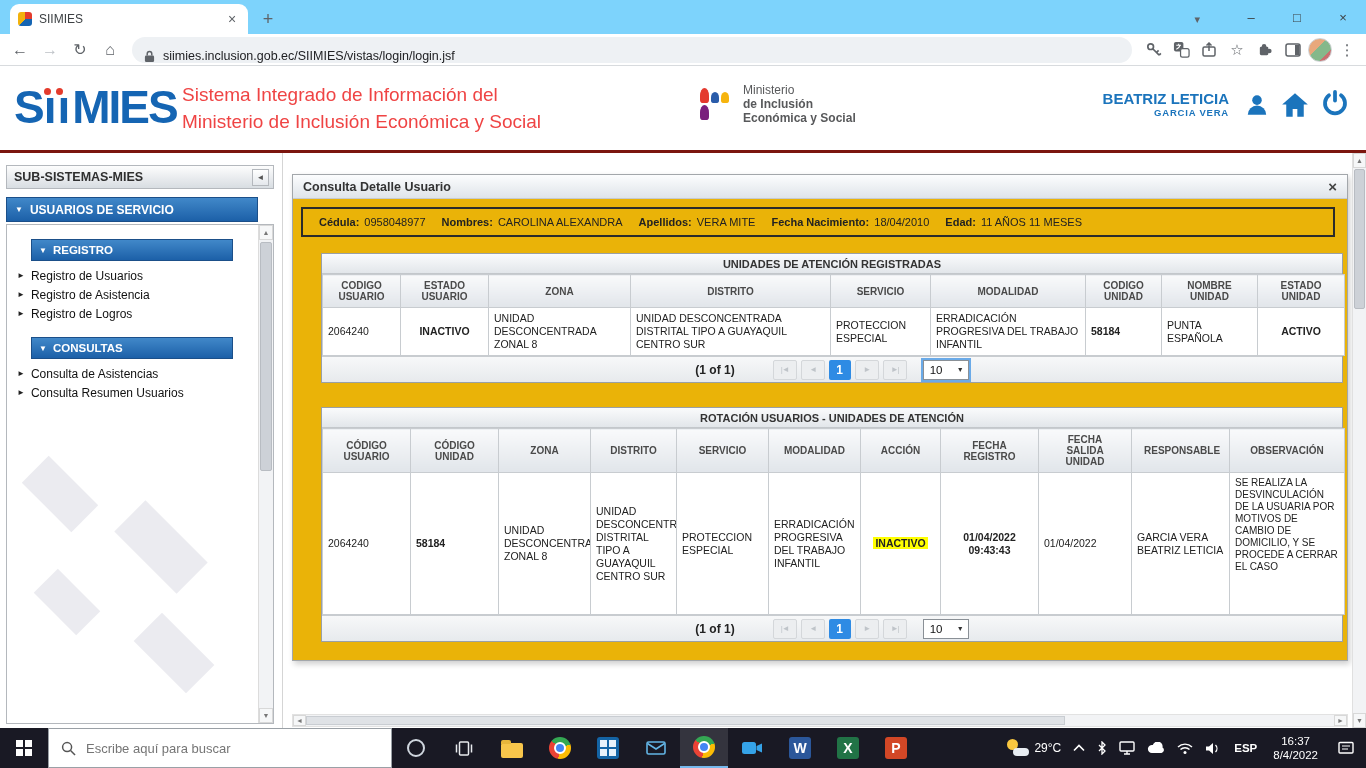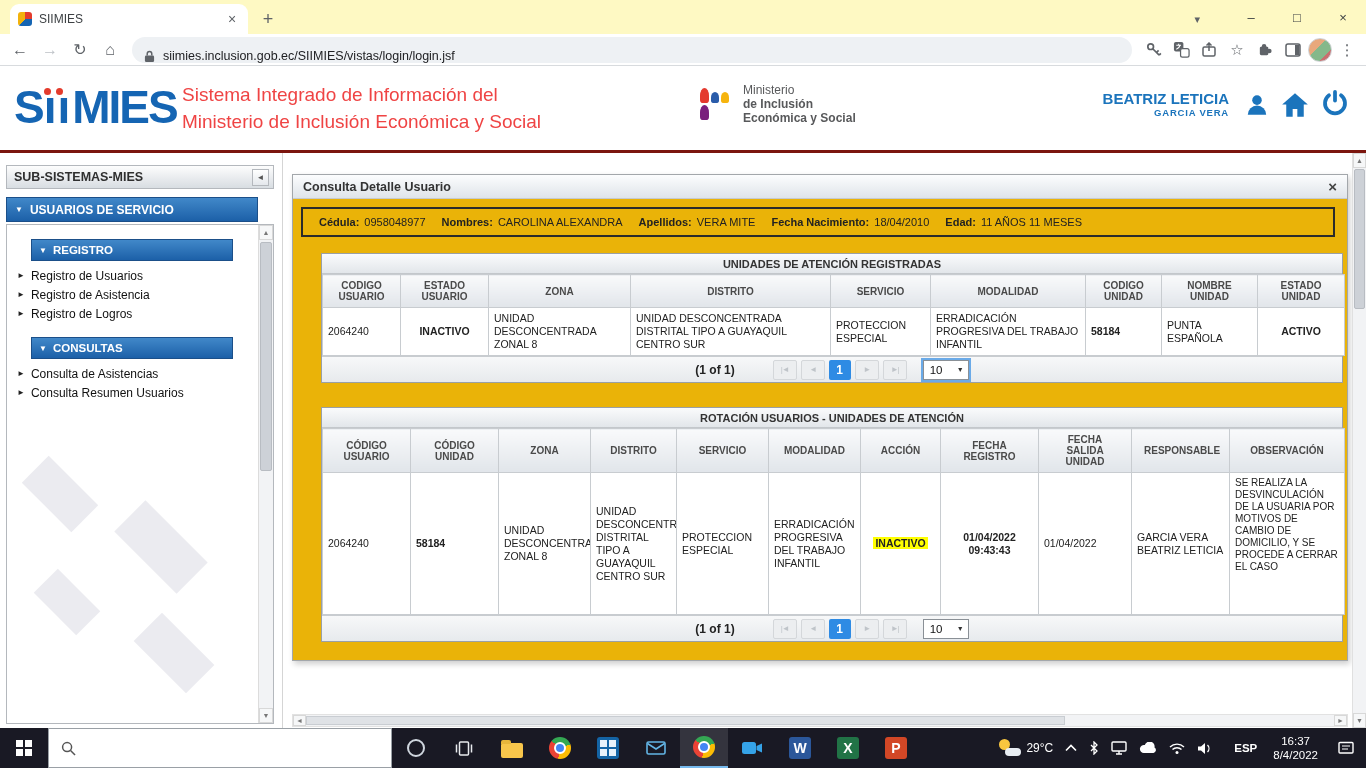--- a/index.html
+++ b/index.html
@@ -1,21 +1,21 @@
 <!DOCTYPE html>
 <html><head>
 <meta charset="utf-8">
 <style>
   * { margin:0; padding:0; box-sizing:border-box; }
   html,body { width:1366px; height:768px; overflow:hidden; }
   body { font-family:"Liberation Sans", sans-serif; background:#fff; }
   .screen { position:relative; width:1366px; height:768px; overflow:hidden; }
 
   
-  .tabstrip { height:34px; background:#fef9c3; display:flex; align-items:flex-end; }
+  .tabstrip { height:34px; background:#7dd3fc; display:flex; align-items:flex-end; }
   .tab { width:238px; height:30px; background:#fff; border-radius:9px 9px 0 0; margin-left:10px;
          display:flex; align-items:center; padding:0 8px; gap:7px; }
   .favicon { width:14px; height:14px; border-radius:3px; flex:0 0 14px;
              background:conic-gradient(#e43b2c 0 25%, #1565b3 0 62%, #f2b20c 0 100%); }
   .tab-title { font-size:12px; color:#3c4043; flex:1; }
   .tab-close { color:#5f6368; font-size:14px; width:16px; text-align:center; cursor:default; }
   .newtab { width:28px; height:28px; display:flex; align-items:center; justify-content:center;
             color:#5f6368; font-size:18px; margin:0 0 1px 6px; }
   .tab-spacer { flex:1; }
   .strip-chevron { color:#5f6368; font-size:11px; margin:0 28px 8px 0; }
@@ -174,21 +174,21 @@
         display:flex; align-items:center; justify-content:center; }
   .office-ico.word::before { content:"W"; } .office-ico.excel::before { content:"X"; }
   .office-ico.ppt::before { content:"P"; }
   .word { background:#2b579a; } .excel { background:#217346; } .ppt { background:#d24726; }
   .tray { display:flex; align-items:center; margin-left:auto; }
   .tray-item { display:flex; align-items:center; justify-content:center; height:40px; padding:0 6px; }
   .weather { gap:5px; font-size:12px; }
   .sun-cloud { position:relative; width:22px; height:18px; }
   .sun-cloud .sun { position:absolute; left:0; top:0; width:11px; height:11px; border-radius:50%; background:#f8c63f; }
   .sun-cloud .cloud { position:absolute; right:0; bottom:1px; width:16px; height:8px; border-radius:5px; background:#e8edf2; }
-  .lang { font-size:11.5px; font-weight:bold; padding:0 8px;margin-left:8px; }
+  .lang { font-size:11.5px; font-weight:bold; padding:0 8px; }
   .clock { flex-direction:column; font-size:11.5px; line-height:14px; text-align:center; padding:12px 8px; }
 
   svg { display:block; }
 </style>
 </head>
 <body>
 <div class="screen">
 
 <div class="tabstrip">
   <div class="tab">
@@ -514,20 +514,21 @@
           <span></span>
           <span></span>
           <span></span>
         </div>
   </div>
   <div class="tb-search">
     <svg width="15" height="15" viewBox="0 0 16 16">
           <circle cx="6.5" cy="6.5" r="4.8" fill="none" stroke="#555" stroke-width="1.6"></circle>
           <path d="M10.2 10.2 L15 15" stroke="#555" stroke-width="1.6"></path>
         </svg>
+    <input placeholder="Escribe aquí para buscar" style="">
   </div>
   <div class="tb-btn">
         <span class="cortana-ring"></span>
       </div>
   <div class="tb-btn">
     <svg width="18" height="15" viewBox="0 0 18 15">
           <rect x="4.5" y="1" width="9" height="13" rx="1" fill="none" stroke="#e8eaed" stroke-width="1.5"></rect>
           <path d="M1.5 3.5v8 M16.5 3.5v8" stroke="#e8eaed" stroke-width="1.5"></path>
         </svg>
   </div>

